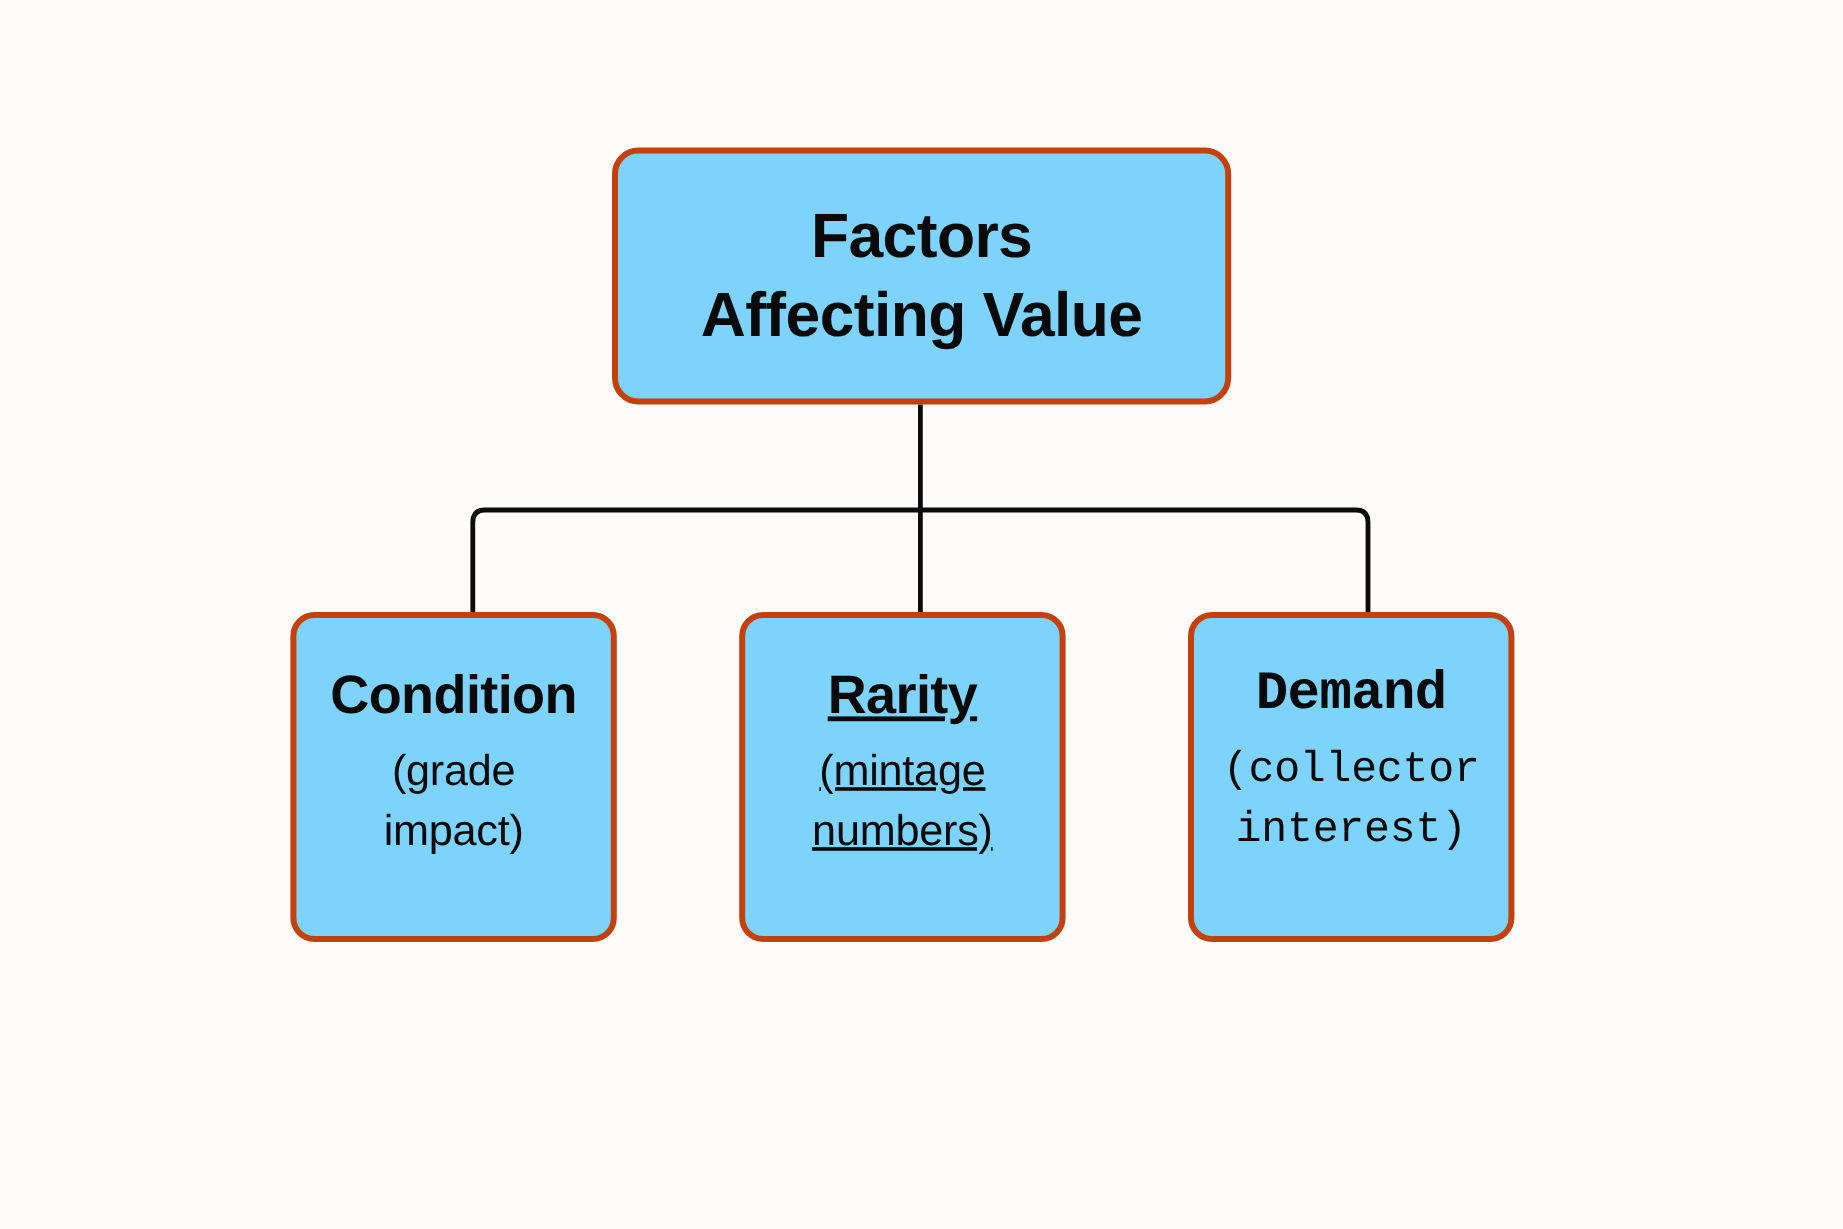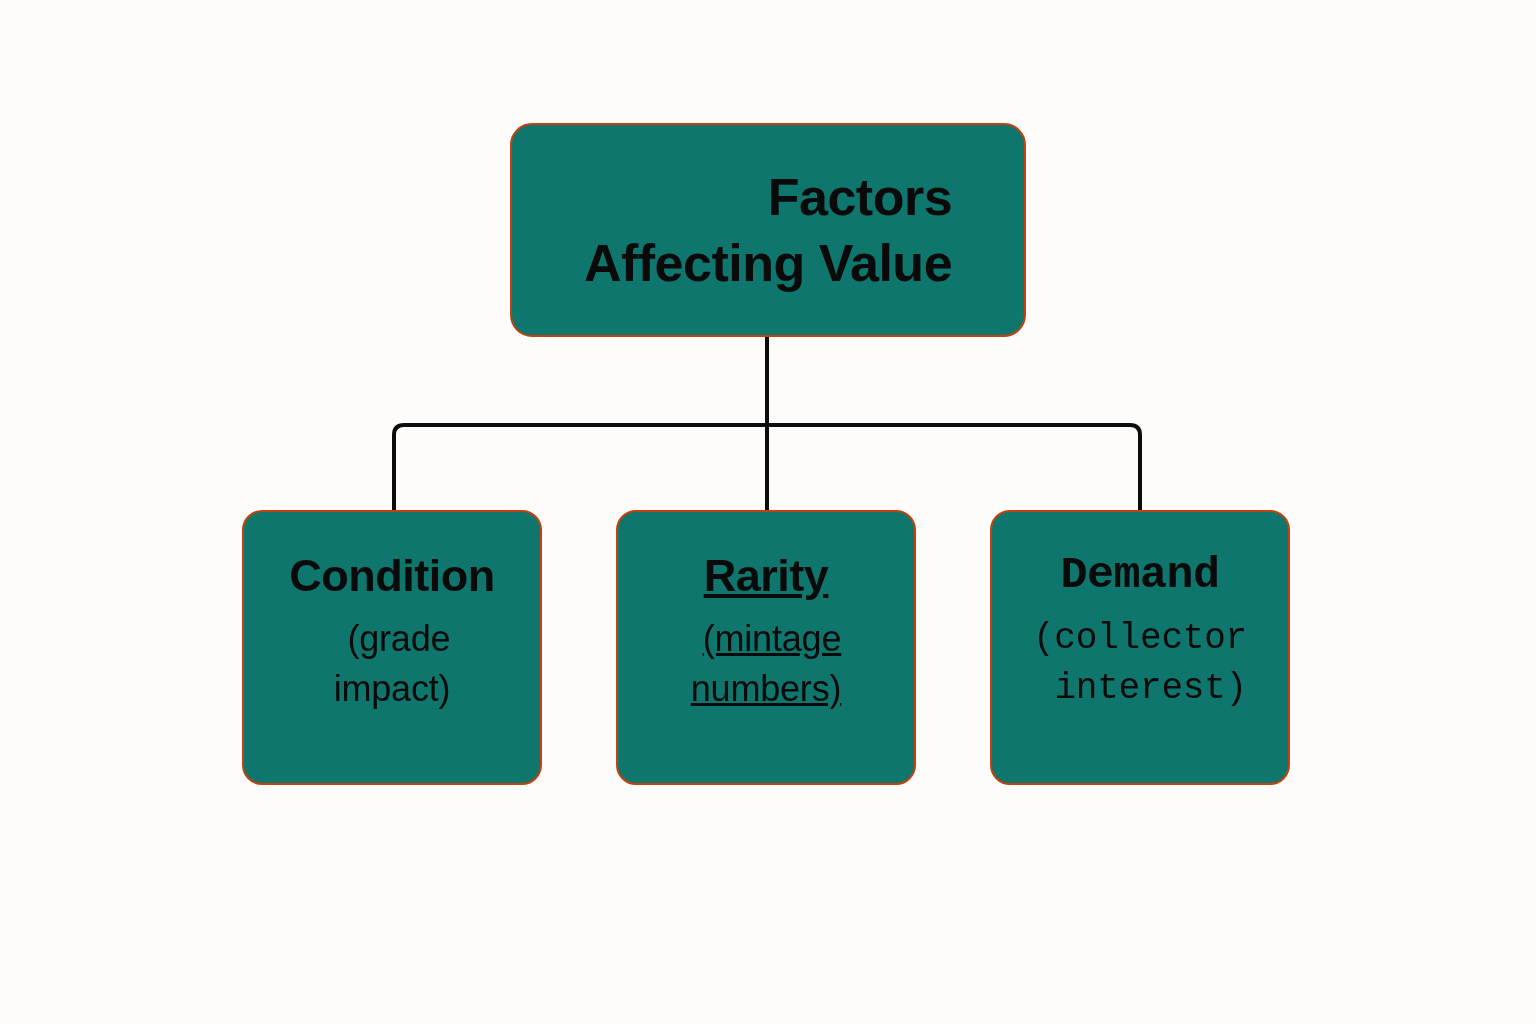--- a/index.html
+++ b/index.html
@@ -22,37 +22,37 @@
   .connectors {
     position: absolute;
     left: 0;
     top: 0;
     width: 1536px;
     height: 1024px;
   }
   .node {
     position: absolute;
     box-sizing: border-box;
-    background: #0f766e;
-    border: 2px solid #c2410c;
+    background: #7dd3fc;
+    border: 5px solid #c2410c;
     display: flex;
     flex-direction: column;
     align-items: center;
     justify-content: center;
-    text-align: right;
+    text-align: center;
   }
   .node-root {
     left: 510px;
     top: 123px;
     width: 516px;
     height: 214px;
     border-radius: 22px;
   }
   .node-child {
-    width: 300px;
+    width: 272px;
     height: 275px;
     top: 510px;
     border-radius: 20px;
     justify-content: flex-start;
     padding-top: 38px;
   }
   .child-1 { left: 242px; }
   .child-2 { left: 616px; text-decoration: underline; }
   .child-3 { left: 990px; font-family: Liberation Mono, monospace; }
 

